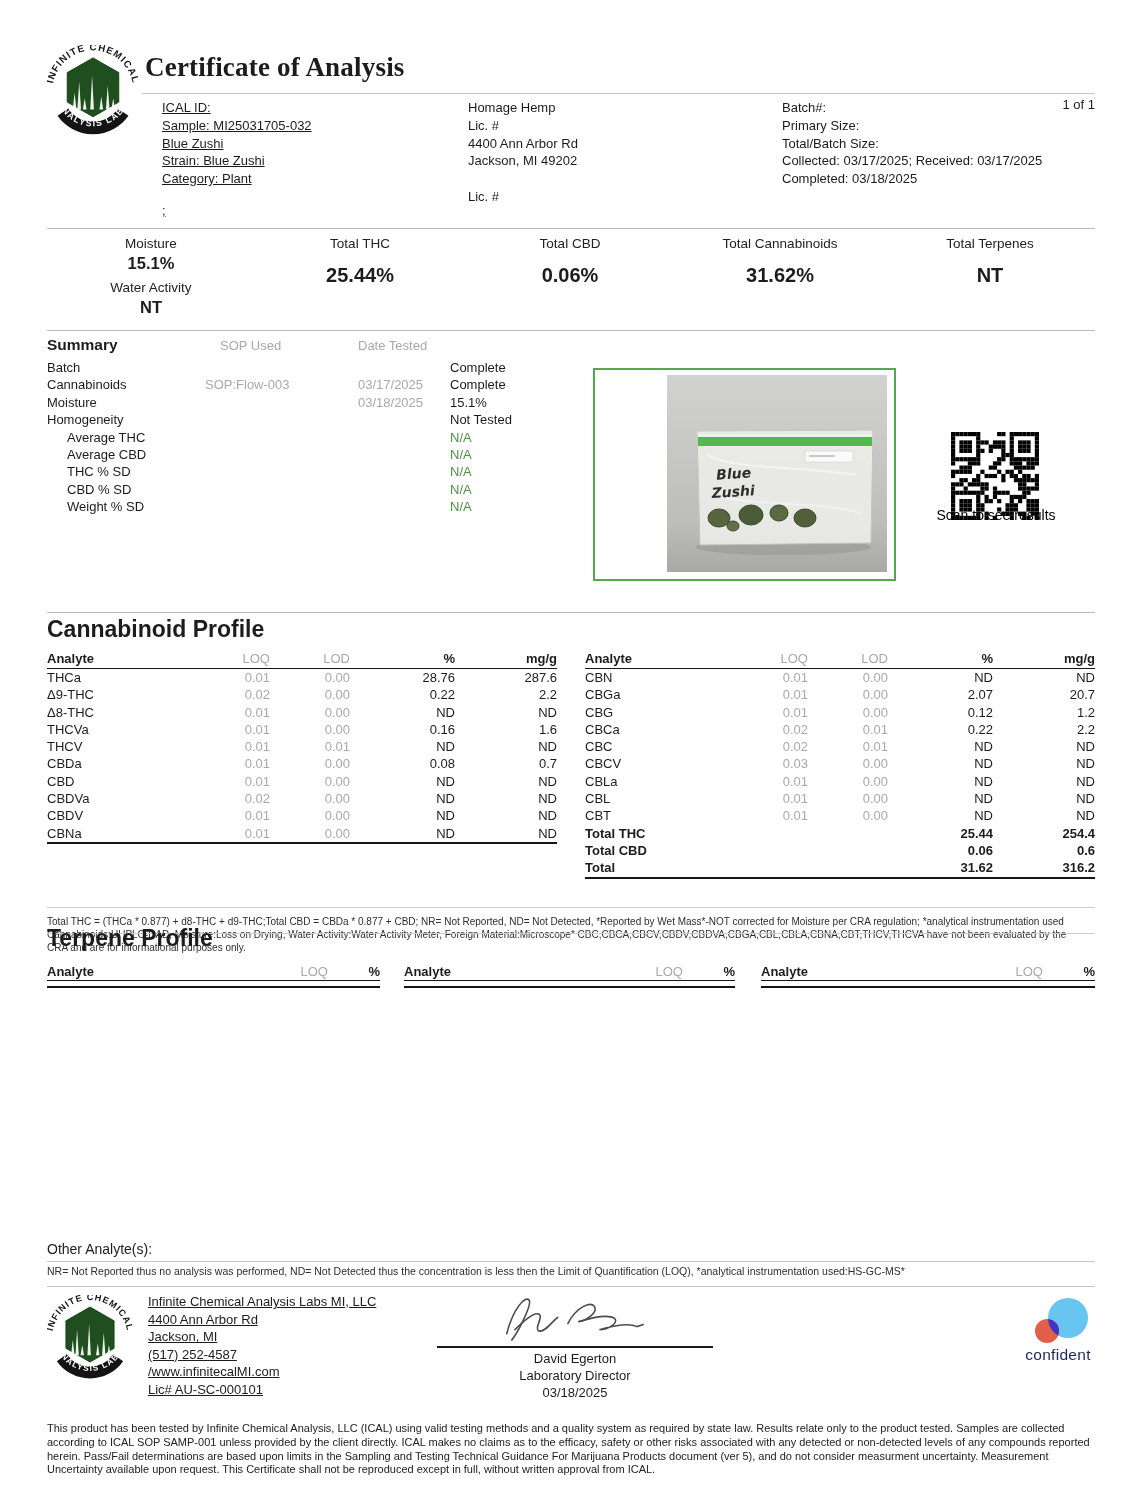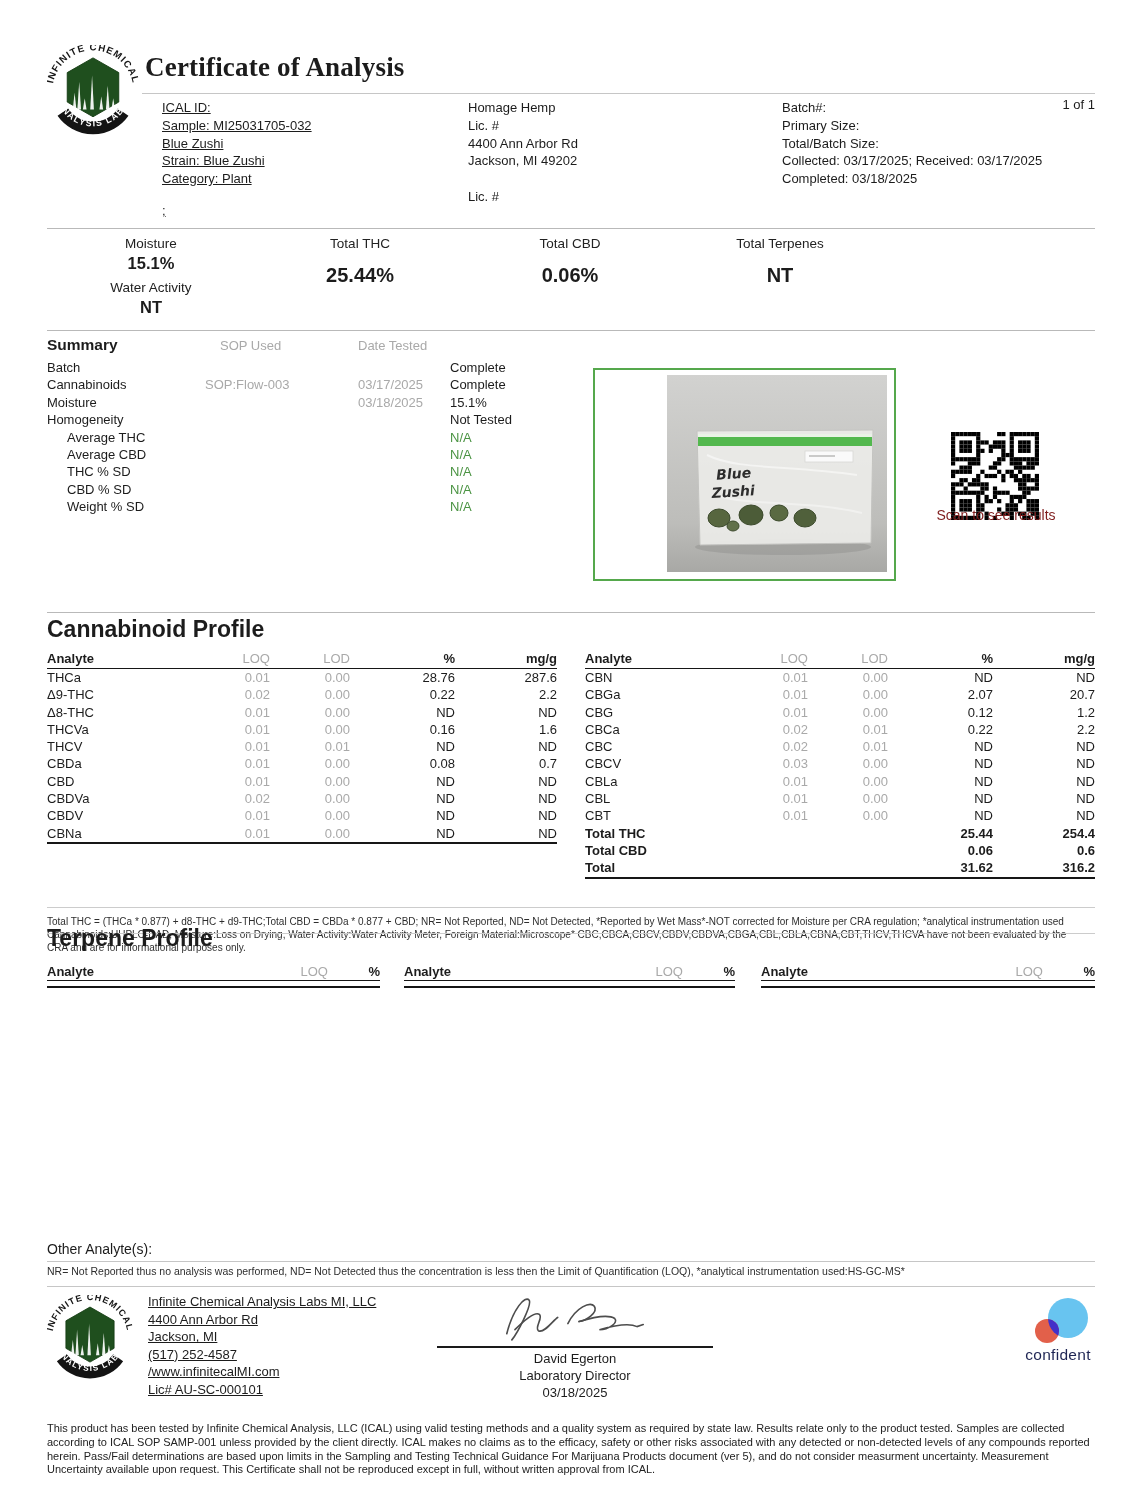--- a/index.html
+++ b/index.html
@@ -36,21 +36,21 @@
   .sum-head{display:grid;grid-template-columns:158px 153px 92px 1fr;margin-bottom:5px;align-items:baseline;}
   .sum-title{font-size:15.5px;font-weight:bold;}
   .sum-colhead{padding-left:15px;}
   .sum-row{display:grid;grid-template-columns:158px 153px 92px 1fr;line-height:17.4px;}
   .indent{padding-left:20px;}
 
   
   #photo-box{top:368px;left:593px;width:299px;height:209px;border:2px solid #55a84c;background:#fff;}
   #photo-svg{position:absolute;left:72px;top:5px;}
   #qr-box{top:432px;left:951px;width:88px;height:88px;}
-  #qr-caption{top:507px;left:915px;width:162px;text-align:center;font-size:14px;color:#7f1d1d;}
+  #qr-caption{top:507px;left:915px;width:162px;text-align:center;font-size:14px;color:#000000;}
 
   
   #rule-c{top:612px;left:47px;width:1048px;background:#b9b9b9;}
   #cann-heading{top:616px;left:47px;font-size:23px;font-weight:700;}
   .cann-table{position:absolute;top:651px;width:510px;font-size:13px;border-bottom:2px solid #161616;}
   #cann-left{left:47px;}
   #cann-right{left:585px;}
   .c-head,.c-row{display:grid;grid-template-columns:120px 103px 80px 105px 102px;}
   .c-head{border-bottom:1.5px solid #161616;padding-bottom:1px;line-height:16px;}
   .c-head .hb{font-weight:bold;}
@@ -163,20 +163,24 @@
       <div class="stat-label">Water Activity</div>
       <div class="stat-val-sm">NT</div>
     </div>
     <div class="stat">
       <div class="stat-label">Total THC</div>
       <div class="stat-val">25.44%</div>
     </div>
     <div class="stat">
       <div class="stat-label">Total CBD</div>
       <div class="stat-val">0.06%</div>
+    </div>
+    <div class="stat">
+      <div class="stat-label">Total Cannabinoids</div>
+      <div class="stat-val">31.62%</div>
     </div>
     <div class="stat">
       <div class="stat-label">Total Terpenes</div>
       <div class="stat-val">NT</div>
     </div>
   </div>
   <div class="rule" id="rule-b"></div>
 
   <div class="abs" id="summary">
     <div class="sum-head">

